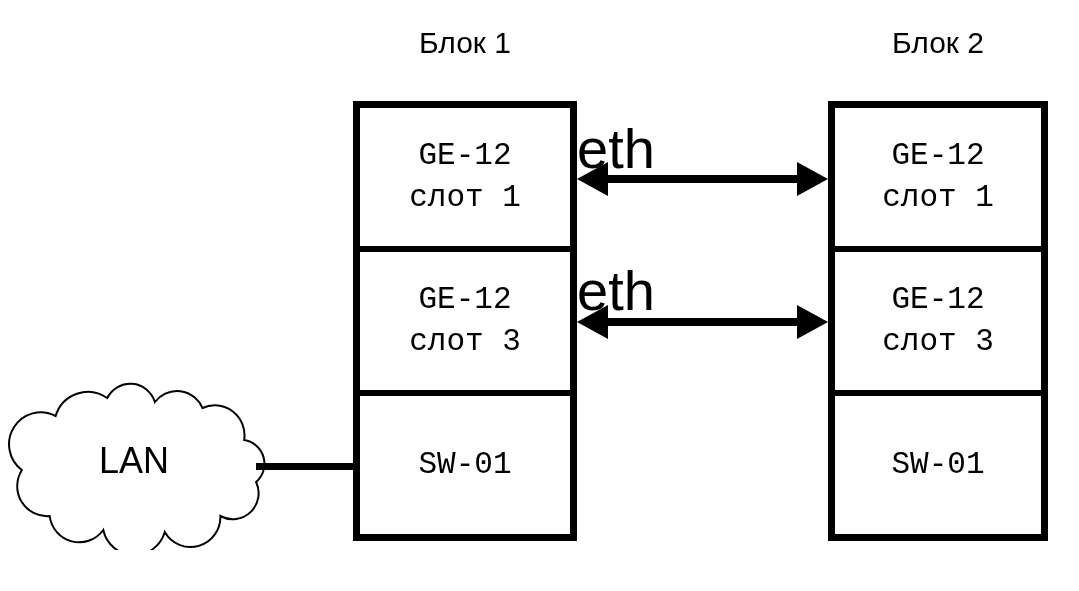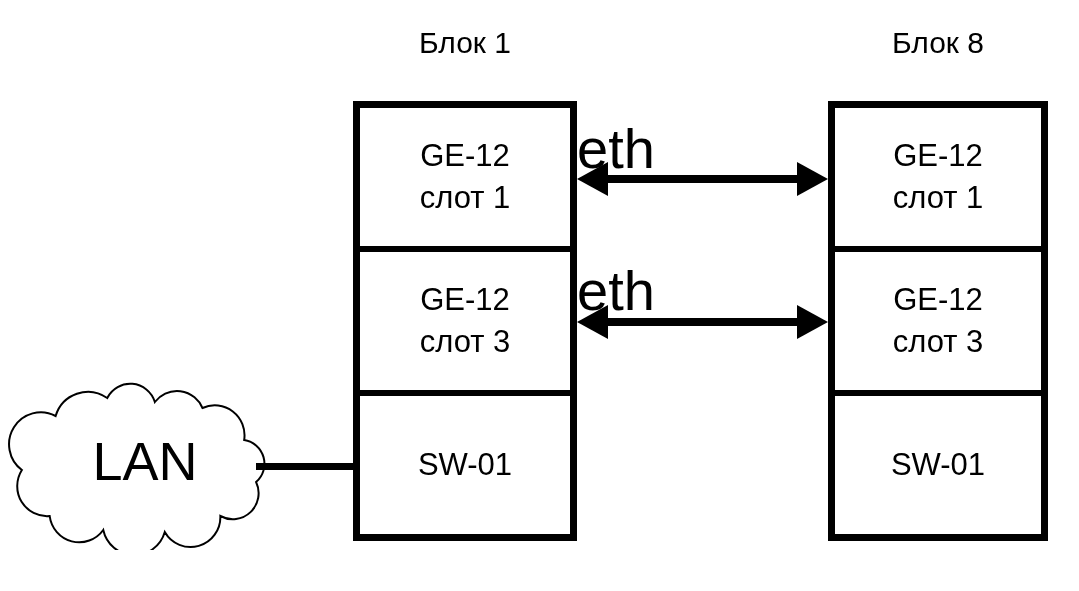--- a/index.html
+++ b/index.html
@@ -45,20 +45,21 @@
   .block.b2 { left: 828px; width: 220px; }
   .cell {
     flex: 1 1 0;
     display: flex;
     flex-direction: column;
     align-items: center;
     justify-content: center;
     font-size: 31px;
     line-height: 1.35;
     text-align: center;
+    font-family: Liberation Mono, monospace;
   }
   .cell + .cell {
     border-top: 6px solid #000000;
   }
 
   
   .lan-line {
     position: absolute;
     left: 256px;
     top: 463px;
@@ -76,26 +77,26 @@
     height: 172px;
   }
   .cloud-wrap svg {
     position: absolute;
     left: 0; top: 0;
     width: 100%; height: 100%;
     display: block;
   }
   .cloud-label {
     position: absolute;
-    left: 13px; top: 0;
+    left: 2px; top: 0;
     width: 100%; height: 100%;
     display: flex;
     align-items: center;
     justify-content: center;
-    font-size: 54px;
+    font-size: 36px;
     padding-bottom: 6px;
     padding-right: 10px;
     box-sizing: border-box;
   }
 
   
   .eth-label {
     position: absolute;
     left: 577px;
     width: 251px;
@@ -160,21 +161,21 @@
                A 30 30 0 0 1 42 138
                A 30 30 0 0 1 14 92
                Z" fill="#ffffff" stroke="#000000" stroke-width="2"></path>
     </svg>
     <div class="cloud-label">LAN</div>
   </div>
 
   <div class="lan-line"></div>
 
   <div class="block-title t1">Блок 1</div>
-  <div class="block-title t2">Блок 8</div>
+  <div class="block-title t2">Блок 2</div>
 
   <div class="block b1">
     <div class="cell">
       <span>GE-12</span>
       <span>слот 1</span>
     </div>
     <div class="cell">
       <span>GE-12</span>
       <span>слот 3</span>
     </div>

